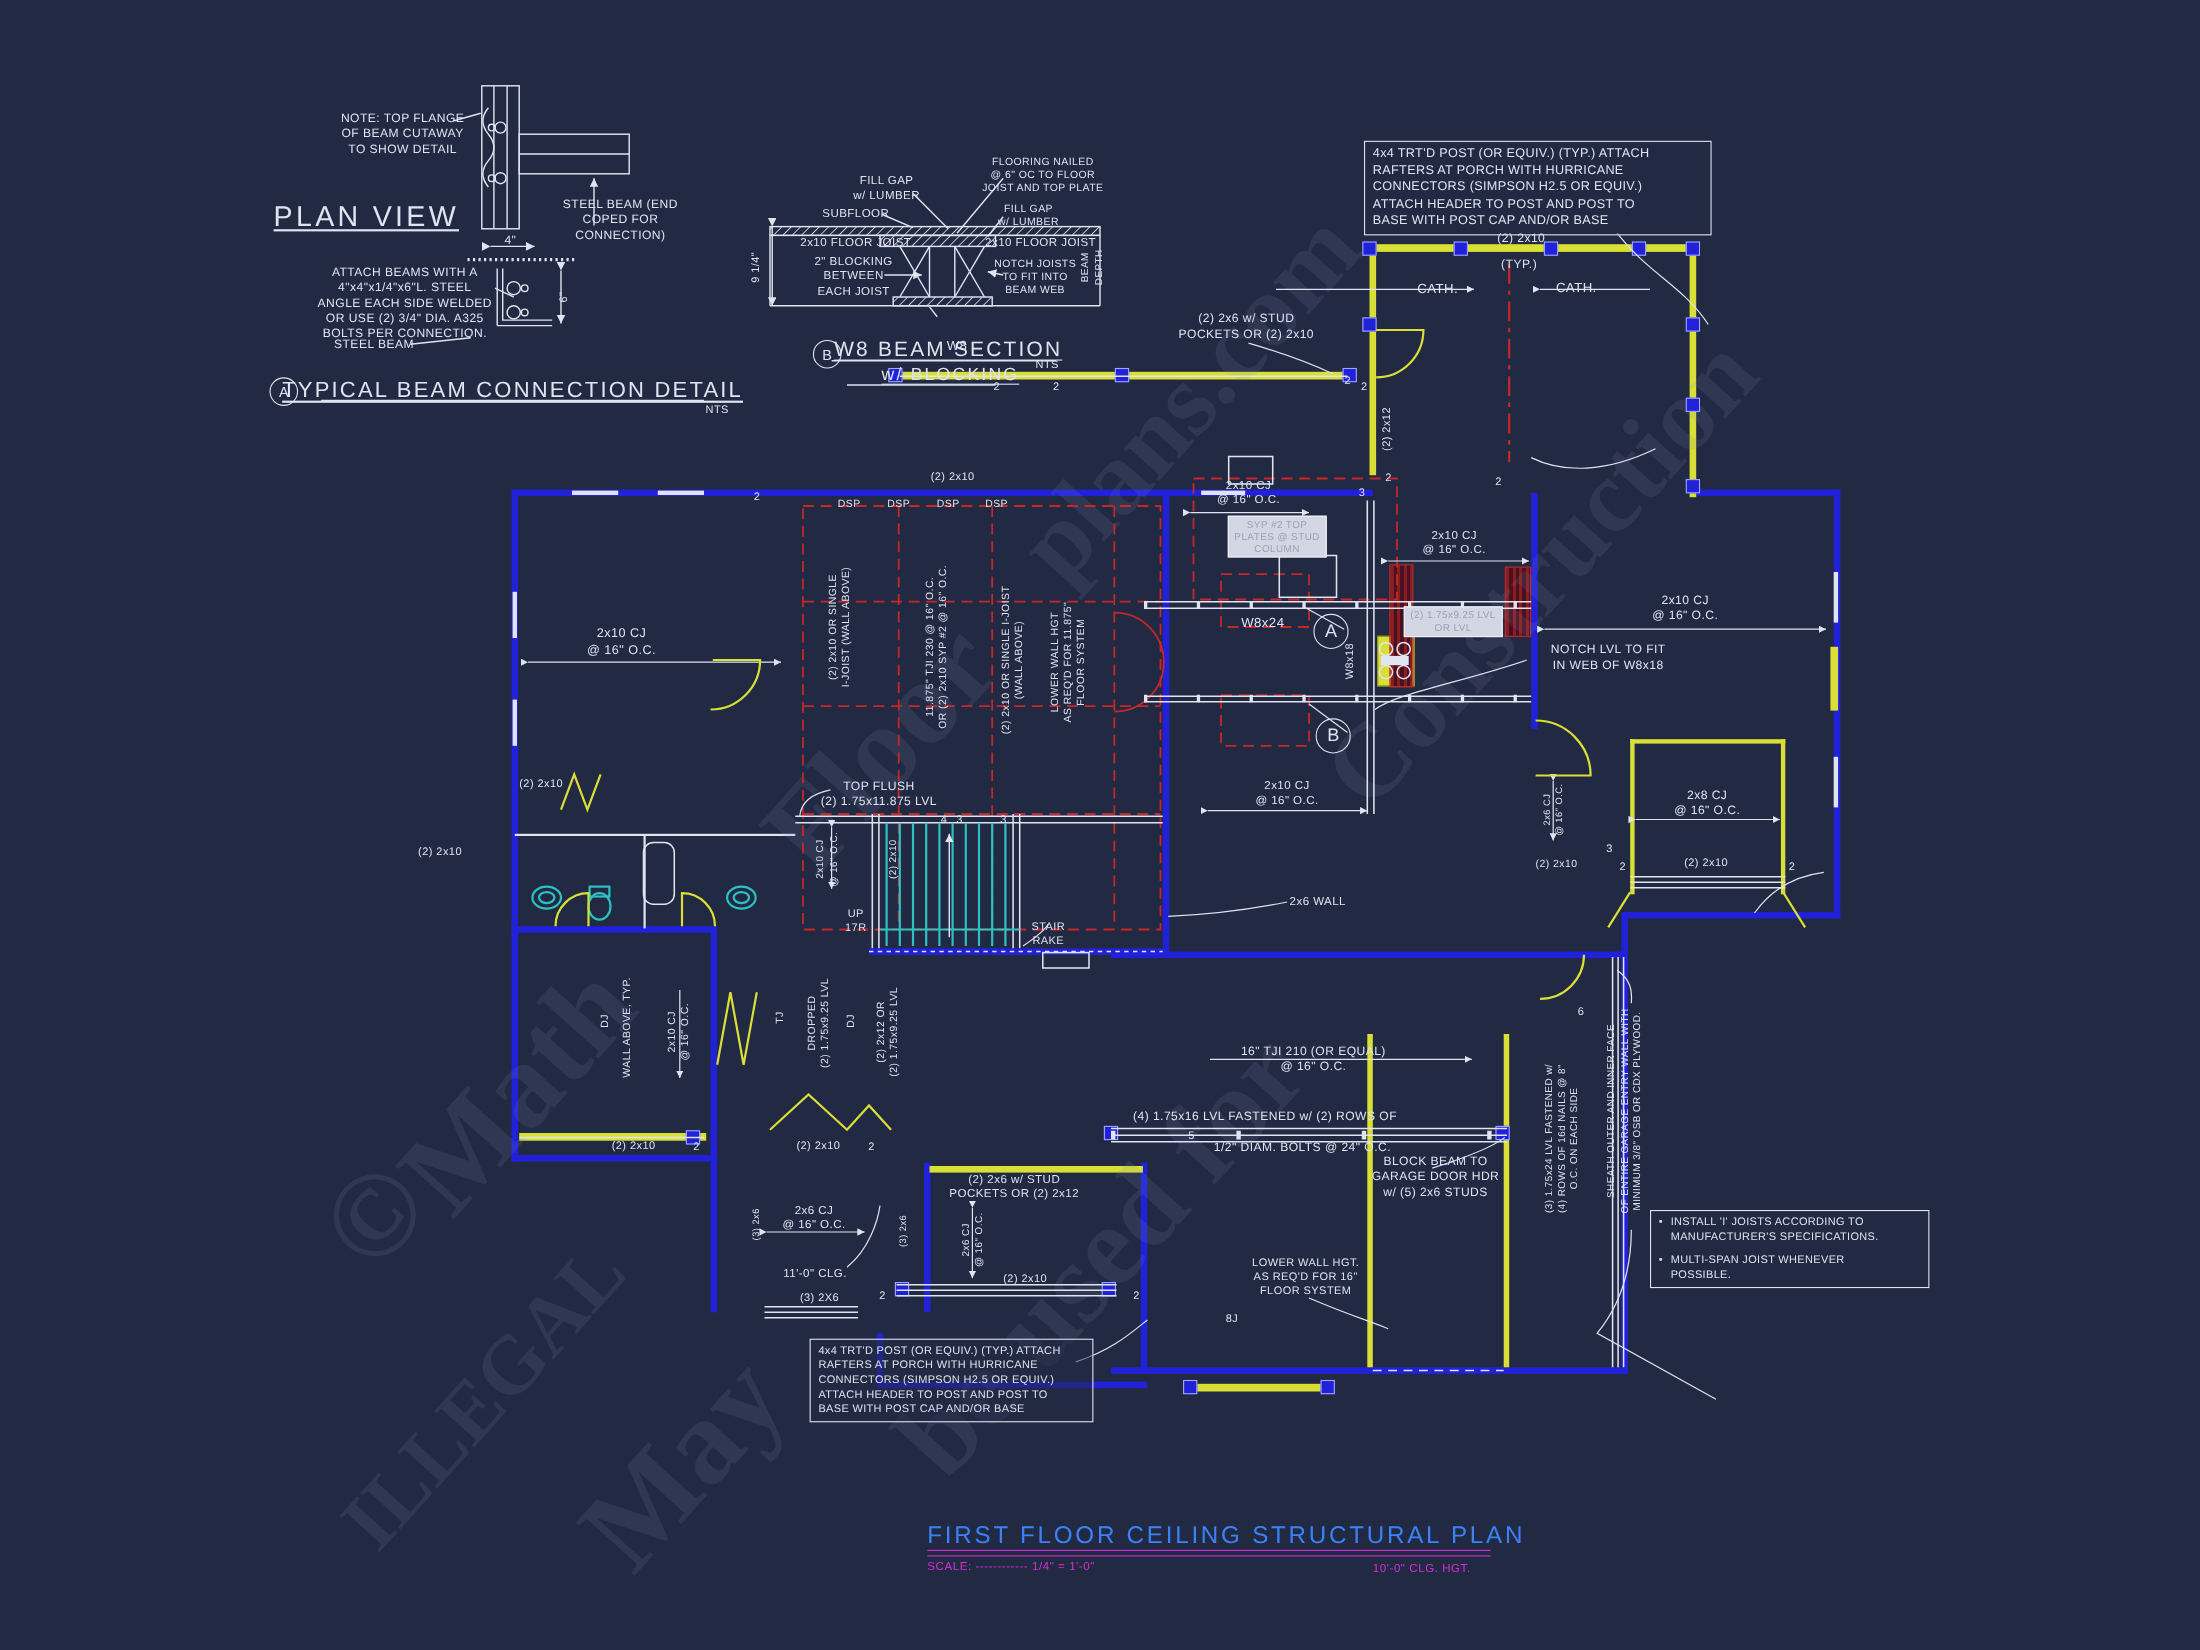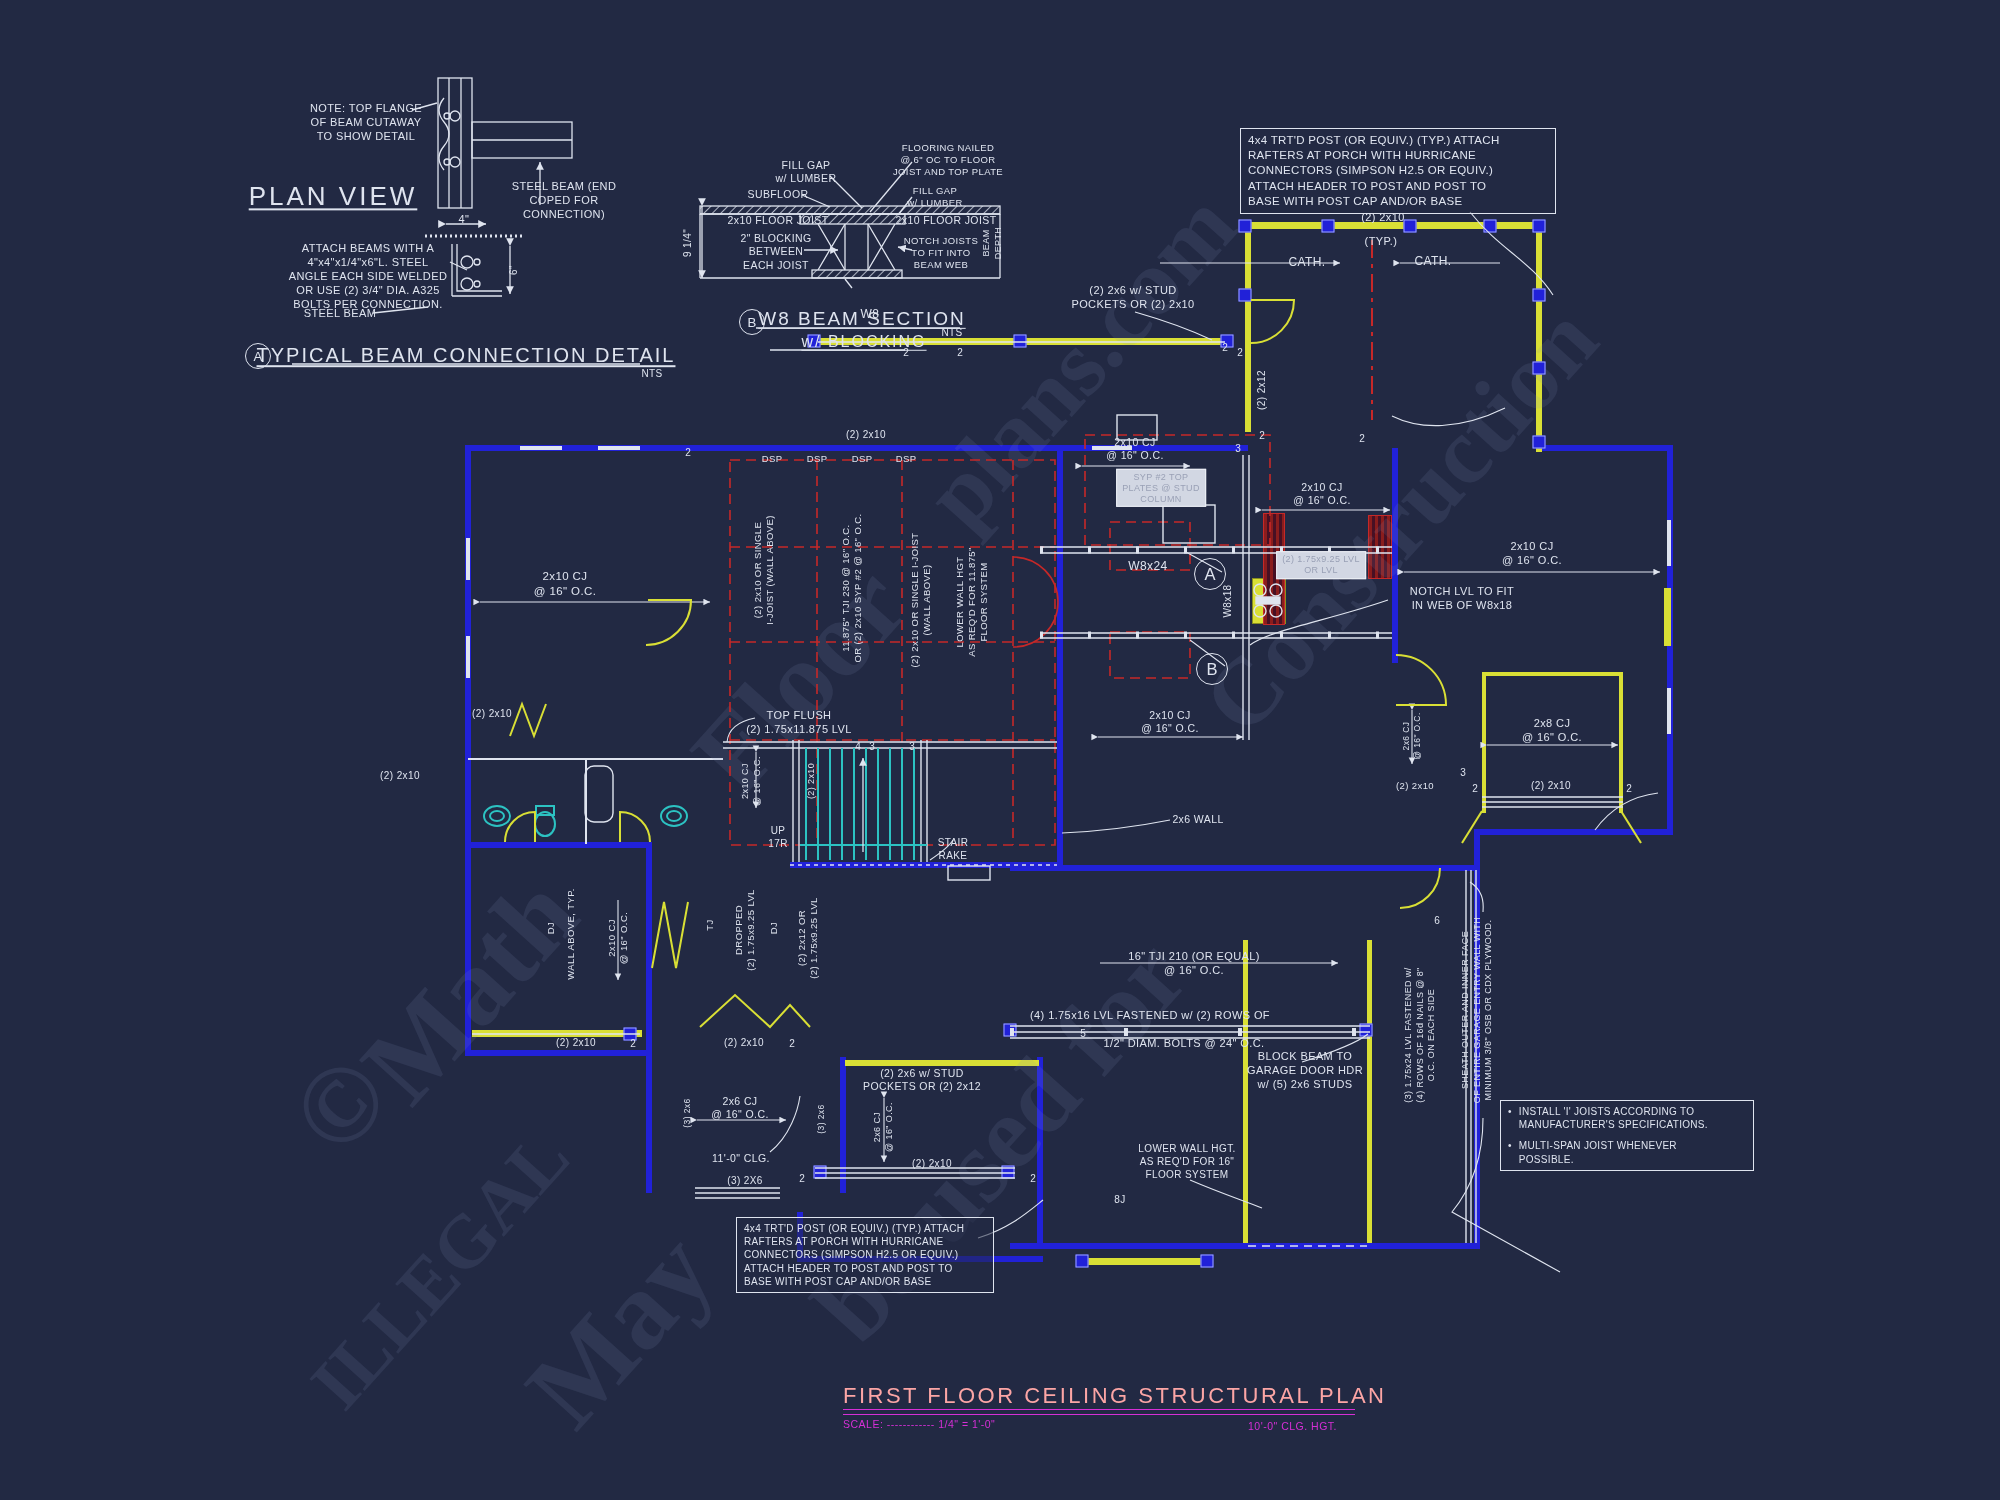--- a/index.html
+++ b/index.html
@@ -20,21 +20,21 @@
   .bub{position:absolute;border:1.6px solid #dfe4ef;border-radius:50%;color:#dfe4ef;
        display:flex;align-items:center;justify-content:center;transform:translate(-50%,-50%);z-index:30;}
   .wm{position:absolute;color:rgba(130,140,185,.14);font-family:"Liberation Serif",serif;
       font-weight:bold;white-space:pre;transform:translate(-50%,-50%) rotate(-48deg);z-index:5;}
   .notebox{position:absolute;border:1.6px solid #dfe4ef;color:#dfe4ef;background:rgba(34,41,67,.55);
            white-space:pre-line;z-index:30;padding:4px 7px;line-height:1.32;letter-spacing:.3px;}
   .plain{border:none;background:none;text-align:center;}
   .bullets{display:flex;flex-direction:column;gap:8px;}
   .brow{display:flex;gap:7px;}
   svg.ovl{position:absolute;left:0;top:0;z-index:20;}
-  #main-title{position:absolute;left:843px;top:1383px;font-size:22px;letter-spacing:2.5px;color:#fca5a5;white-space:pre;}
+  #main-title{position:absolute;left:843px;top:1383px;font-size:22px;letter-spacing:2.5px;color:#3b82f6;white-space:pre;}
   #title-underline{position:absolute;left:843px;top:1409px;width:512px;height:4px;
      border-top:1.5px solid #d62fd6;border-bottom:1px solid #d62fd6;}
   #scale-line{position:absolute;left:843px;top:1418px;font-size:10.5px;color:#d62fd6;letter-spacing:.5px;}
   #clg-line{position:absolute;left:1248px;top:1420px;font-size:10.5px;color:#d62fd6;letter-spacing:.5px;}
 </style>
 </head>
 <body>
 
 <div id="plan">
 

